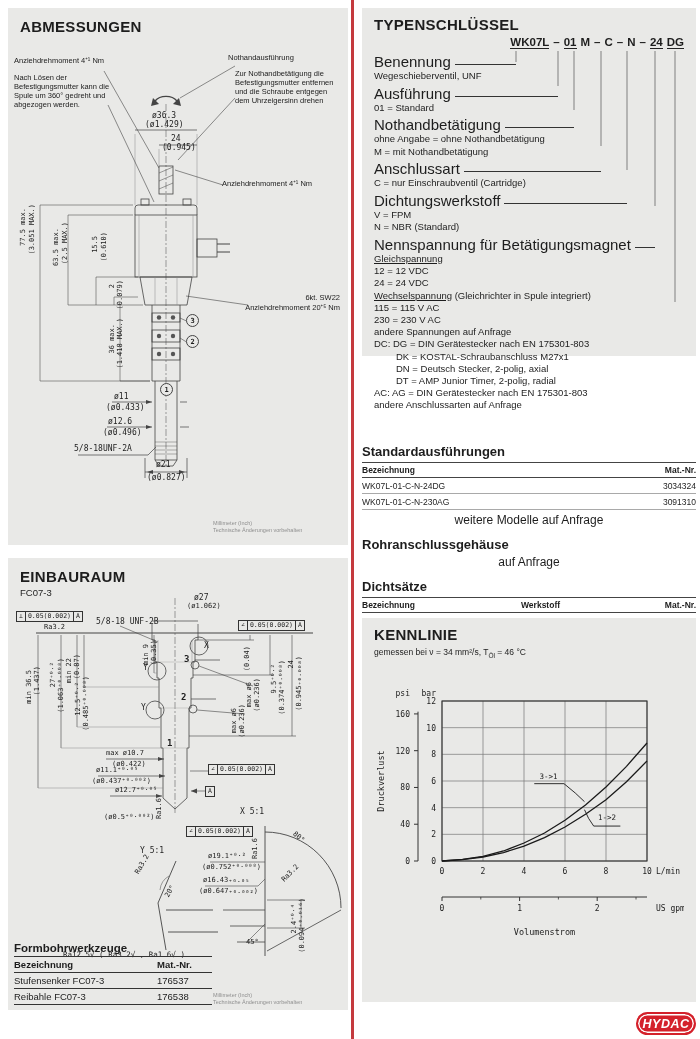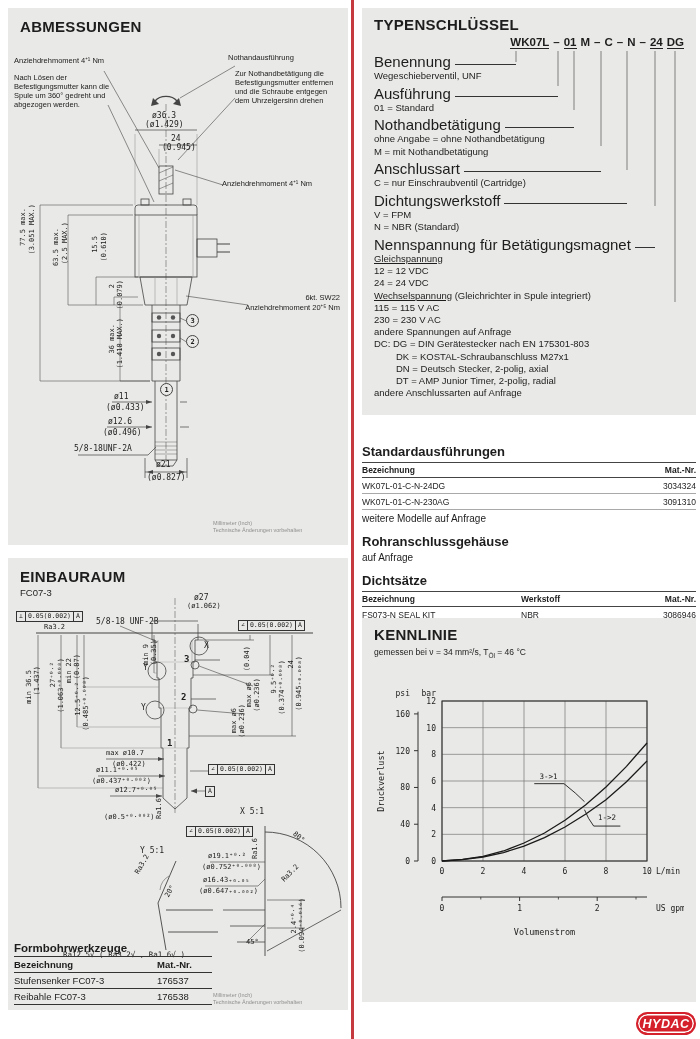--- a/index.html
+++ b/index.html
@@ -28,21 +28,21 @@
   .tsl{font-weight:normal;font-size:15px;white-space:nowrap;}
   .rule{flex:1;border-bottom:1px solid #333;margin-left:4px;height:6px;}
   .tsline{font-size:9.5px;line-height:12.2px;}
   .tsline .ul{text-decoration:underline;}
   .ind{padding-left:22px;}
   
   .rt-title{font-weight:bold;font-size:13px;margin:0 0 3px 0;}
   .rt-head{display:flex;border-top:1px solid #444;border-bottom:1px solid #444;font-size:8.5px;font-weight:bold;padding:2px 0;}
   .rt-row{display:flex;border-bottom:1px solid #a9a9a9;font-size:8.5px;padding:2.5px 0;}
   .c1{flex:1;} .c2{width:60px;text-align:right;} .cw{width:115px;}
-  .rt-note{font-size:10px;margin:3px 0 10px 0;}
+  .rt-note{font-size:12px;margin:3px 0 10px 0;text-align:center;}
   
   .ft{position:absolute;width:198px;font-family:"Liberation Sans",sans-serif;}
   .ft-title{font-weight:bold;font-size:11.5px;border-bottom:1px solid #333;padding-bottom:2px;}
   .ft-head{display:flex;font-weight:bold;font-size:9.5px;border-bottom:1px solid #333;padding:2px 0;}
   .ft-row{display:flex;font-size:9.5px;border-bottom:1px solid #333;padding:2px 0;}
   .fc1{flex:1;} .fc2{width:55px;}
   #logo{position:absolute;left:636px;top:1012px;width:60px;height:23px;background:#d4212b;border:2px solid #d4212b;
         border-radius:12px;box-shadow:inset 0 0 0 1.5px #fff;box-sizing:border-box;
         display:flex;align-items:center;justify-content:center;color:#fff;
         font:italic bold 12.5px "Liberation Sans",sans-serif;letter-spacing:.5px;}
@@ -277,21 +277,21 @@
         <span class="fc1">Reibahle  FC07-3</span>
         <span class="fc2">176538</span>
       </div>
     </div>
     <div class="foot" style="left:205px;top:434px;width:130px;">
       <div>Millimeter (Inch)</div>
       <div>Technische Änderungen vorbehalten</div>
     </div>
   </div>
 
-  <div class="panel" id="ts" style="left:362px;top:8px;width:334px;height:407px;">
+  <div class="panel" id="ts" style="left:362px;top:8px;width:334px;height:348px;">
     <svg class="draw" width="334" height="424" viewBox="0 0 334 424">
       <g stroke="#555" stroke-width="0.7" fill="none">
         <path d="M154 43 V54 M196 43 V78 M212 43 V102 M239 43 V138 M265 43 V162 M293 43 V198 M313 43 V294"></path>
       </g>
     </svg>
     <div class="h1">TYPENSCHLÜSSEL</div>
     <div class="code-row">
       <span class="cp u">WK07L</span>
       <span class="cp">–</span>
       <span class="cp u">01</span>
@@ -340,20 +340,21 @@
       <div class="tsline">12   =  12 VDC</div>
       <div class="tsline">24   =  24 VDC</div>
       <div class="tsline"><span class="ul">Wechselspannung</span><span> (Gleichrichter in Spule integriert)</span></div>
       <div class="tsline">115 = 115 V AC</div>
       <div class="tsline">230 = 230 V AC</div>
       <div class="tsline">andere Spannungen auf Anfrage</div>
       <div class="tsline">DC: DG  =  DIN Gerätestecker nach EN 175301-803</div>
       <div class="tsline ind">DK  =  KOSTAL-Schraubanschluss M27x1</div>
       <div class="tsline ind">DN  =  Deutsch Stecker, 2-polig, axial</div>
       <div class="tsline ind">DT  =  AMP Junior Timer, 2-polig, radial</div>
+      <div class="tsline">AC: AG  =  DIN Gerätestecker nach EN 175301-803</div>
       <div class="tsline">andere Anschlussarten auf Anfrage</div>
     </div>
   </div>
 
   <div class="p" style="left:362px;top:444px;width:334px;">
     <div class="rt-title">Standardausführungen</div>
     <div class="rt-head">
       <span class="c1">Bezeichnung</span>
       <span class="c2">Mat.-Nr.</span>
     </div>

